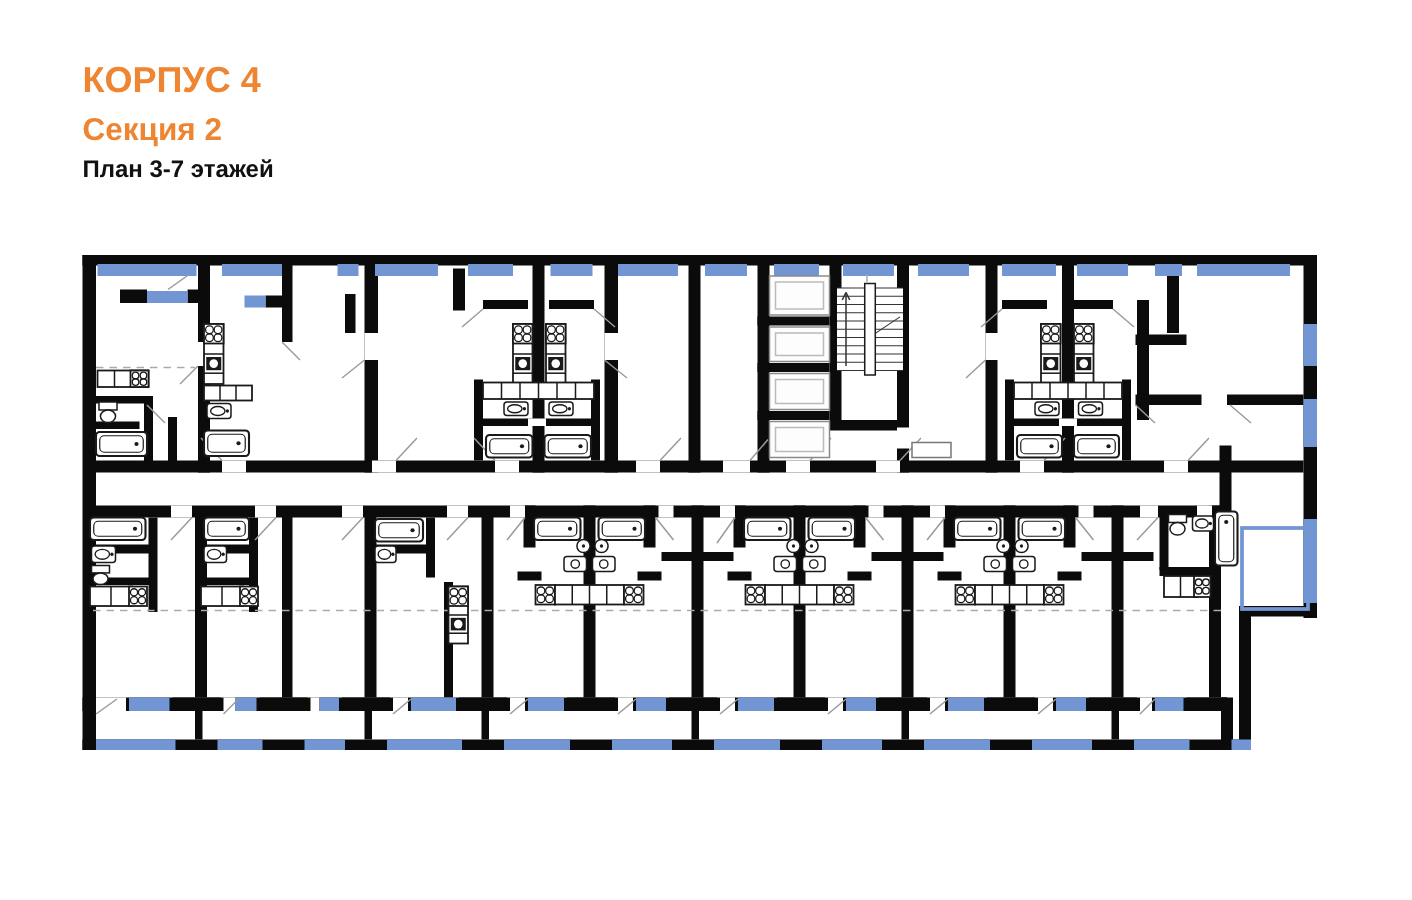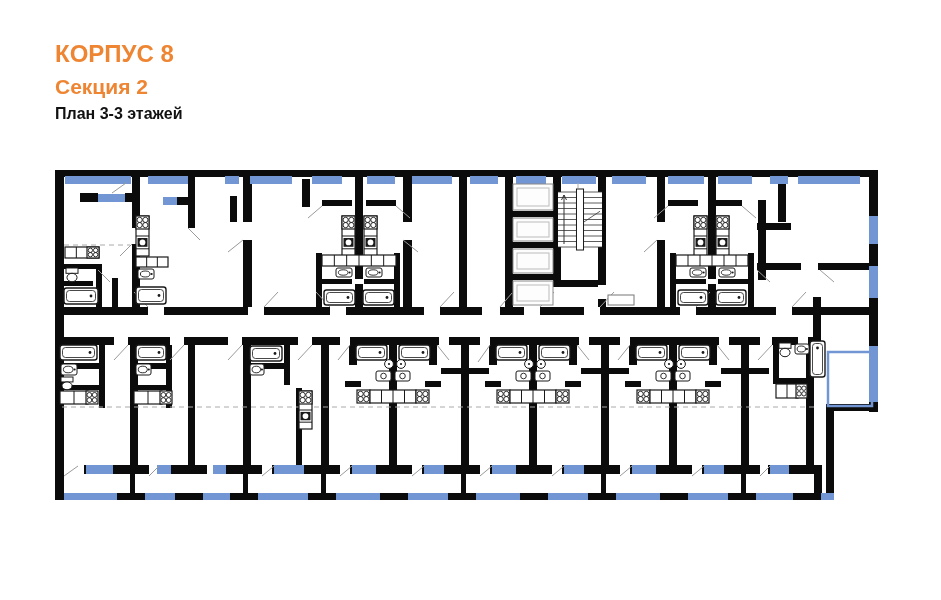--- a/index.html
+++ b/index.html
@@ -9,23 +9,23 @@
   .t1{font-size:24px;font-weight:bold;margin:0 0 10px 0;}
   .t2{font-size:21px;font-weight:bold;margin:0 0 9px 0;}
   .t3{font-size:16px;font-weight:bold;color:#111;margin:0;}
   #planwrap{position:absolute;left:0;top:0;width:941px;height:600px;}
 </style>
 </head>
 <body>
 <div id="page">
 
   <div id="titles">
-    <p class="t1" style="color: rgb(238, 133, 50);">КОРПУС 8</p>
+    <p class="t1" style="color: rgb(238, 133, 50);">КОРПУС 4</p>
     <p class="t2" style="color: rgb(238, 133, 50);">Секция 2</p>
-    <p class="t3">План 3-3 этажей</p>
+    <p class="t3">План 3-7 этажей</p>
   </div>
 
   <div id="planwrap">
     <svg id="plan" width="941" height="600" viewBox="0 0 941 600" xmlns="http://www.w3.org/2000/svg">
         <rect x="55" y="170" width="823" height="7" fill="#0b0b0b"></rect>
         <rect x="55" y="170" width="9" height="330" fill="#0b0b0b"></rect>
         <rect x="869" y="170" width="9" height="242" fill="#0b0b0b"></rect>
         <rect x="826" y="404" width="52" height="7" fill="#0b0b0b"></rect>
         <rect x="826" y="404" width="8" height="96" fill="#0b0b0b"></rect>
         <rect x="55" y="465" width="763" height="9" fill="#0b0b0b"></rect>

